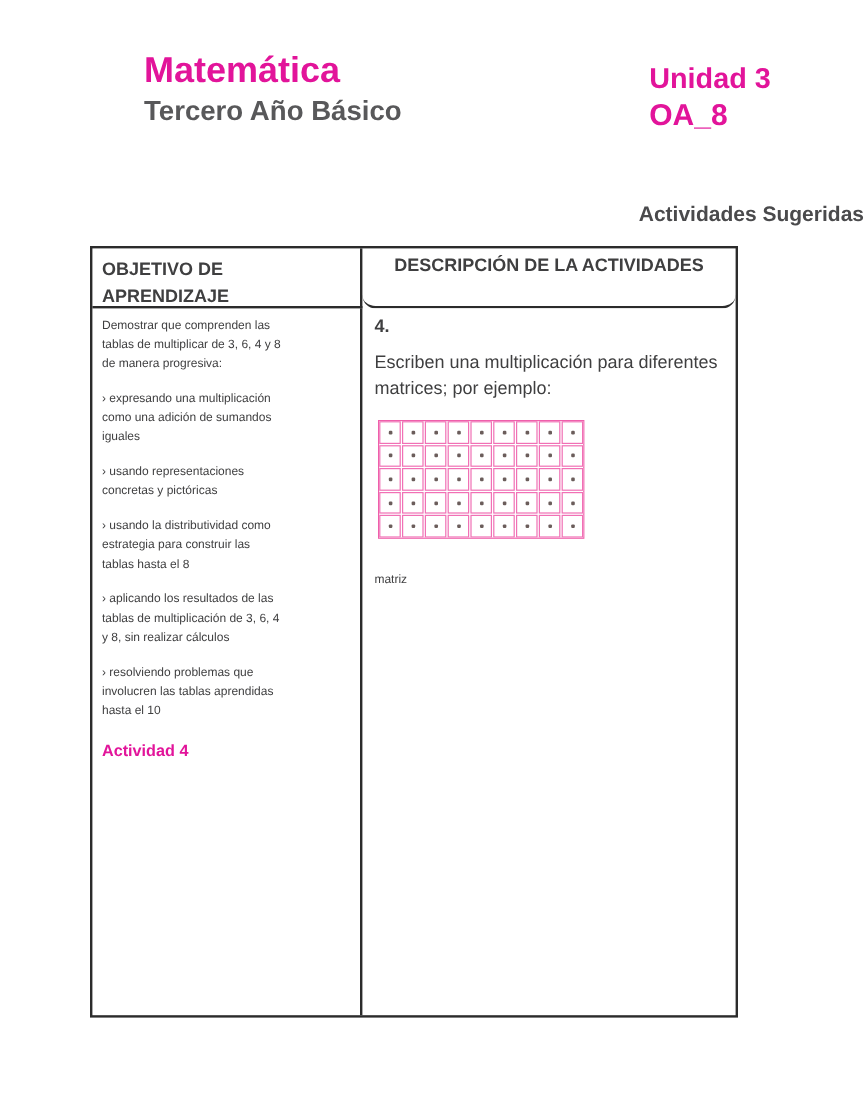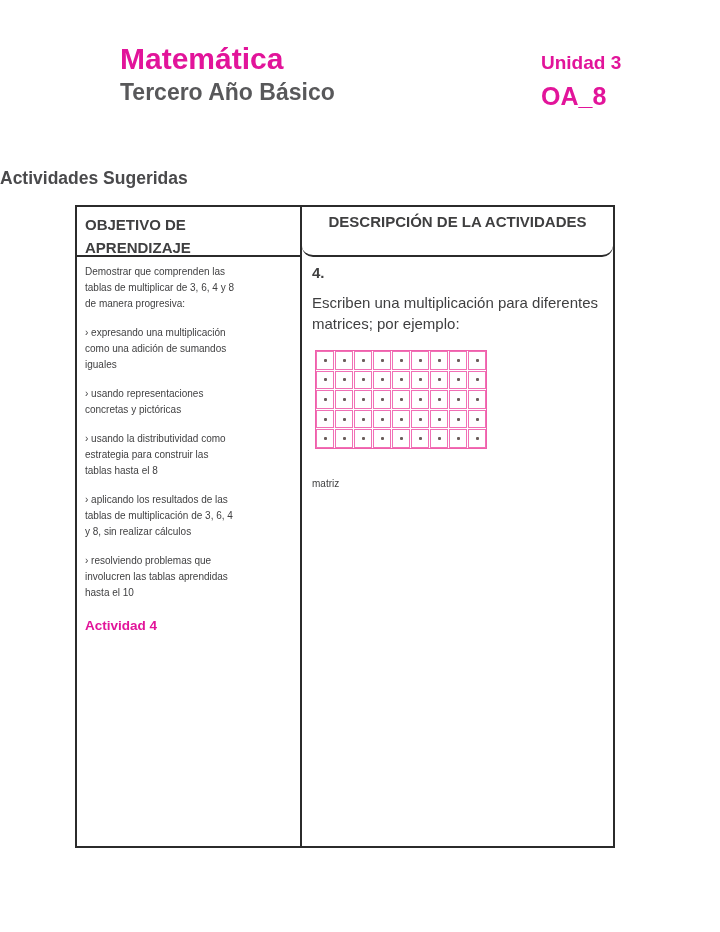--- a/index.html
+++ b/index.html
@@ -25,30 +25,30 @@
   .doc-title{
     position:absolute;left:100px;top:42px;
     font-size:30px;font-weight:bold;color:var(--accent-magenta);letter-spacing:0;
   }
   .doc-subtitle{
     position:absolute;left:100px;top:79px;
     font-size:23px;font-weight:bold;color:var(--title-gray);
   }
   .unit-label{
     position:absolute;left:521px;top:52px;
-    font-size:19px;font-weight:bold;color:var(--accent-magenta);
+    font-size:24px;font-weight:bold;color:var(--accent-magenta);
   }
   .oa-label{
     position:absolute;left:521px;top:82px;
     font-size:25px;font-weight:bold;color:var(--accent-magenta);
   }
 
   
   .section-title{
-    position:absolute;left:0;top:168px;width:720px;text-align:left;
+    position:absolute;left:0;top:168px;width:720px;text-align:right;
     font-size:17.5px;font-weight:bold;color:#4A4A4C;
   }
 
   
   .doc-table{
     position:absolute;left:75px;top:205px;width:540px;height:643px;
     border:2px solid var(--table-border);
     display:grid;grid-template-columns:225px 1fr;grid-template-rows:50px 1fr;
     background:#fff;
   }

